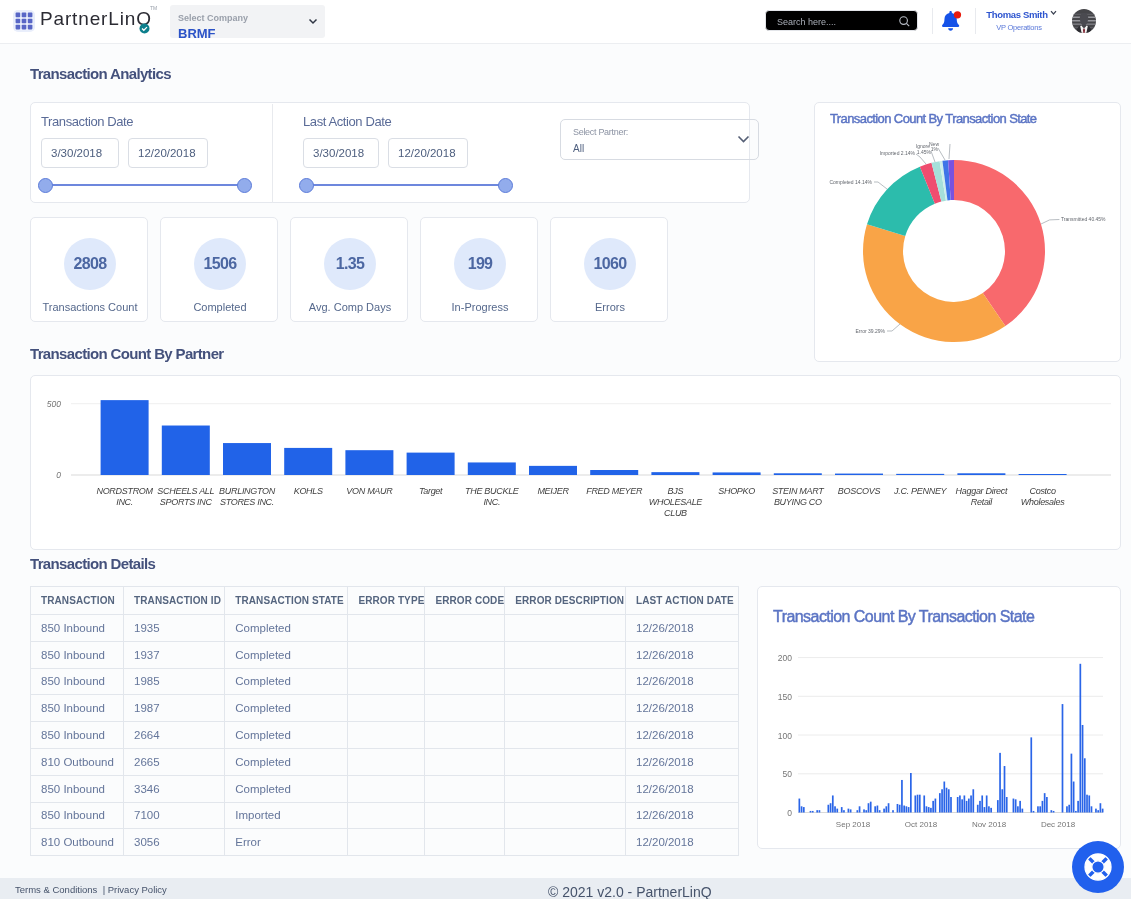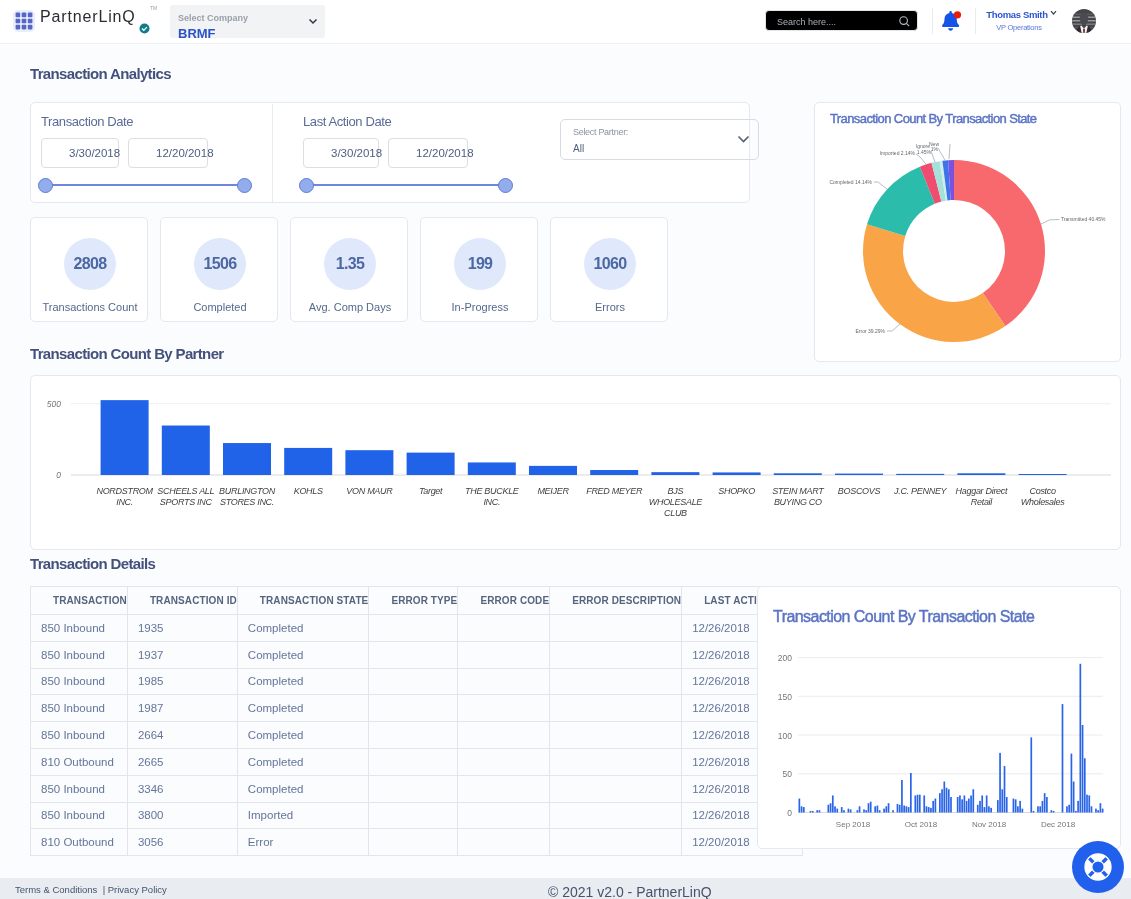--- a/index.html
+++ b/index.html
@@ -5,52 +5,52 @@
 * { margin:0; padding:0; box-sizing:border-box; }
 html,body { width:1131px; height:899px; overflow:hidden; }
 body { font-family:"Liberation Sans", sans-serif; background:#fbfcfd; }
 #app { position:relative; width:1131px; height:899px; }
 .abs { position:absolute; }
 .card { position:absolute; background:#fff; border:1px solid #e5e8ee; border-radius:5px; }
 .h1 { position:absolute; font-size:15px; font-weight:bold; color:#44517c; letter-spacing:-0.65px; }
 .cardtitle { position:absolute; font-size:13px; font-weight:normal; -webkit-text-stroke:0.45px #5b74c4; color:#5b74c4; letter-spacing:-0.6px; white-space:nowrap; }
 
 #header { position:absolute; top:0; left:0; width:1131px; height:44px; background:#fff; border-bottom:1px solid #eceef1; z-index:5; }
-#logotext { position:absolute; left:40px; top:8px; font-size:16px; color:#2b2b33; letter-spacing:0.85px; }
+#logotext { position:absolute; left:40px; top:8px; font-size:19px; color:#2b2b33; letter-spacing:0.85px; }
 #tm { position:absolute; left:150px; top:5px; font-size:5px; color:#9aa1ac; }
 #selco { position:absolute; left:170px; top:5px; width:155px; height:33px; background:#f2f3f5; border-radius:3px; }
 #selco .l1 { position:absolute; left:8px; top:8px; font-size:9px; color:#9aa0ab;font-weight:bold; }
 #selco .l2 { position:absolute; left:8px; top:20.5px; font-size:13px; font-weight:bold; color:#2b52c7; }
 #search { position:absolute; left:765px; top:10px; width:153px; height:21px; border:1px solid #e3e5e9; border-radius:4px; background:#000000; }
 #search .ph { position:absolute; left:11px; top:6px; font-size:9px; color:#a9aeb8; }
 .hsep { position:absolute; top:8px; width:1px; height:26px; background:#e8eaee; }
 #uname { position:absolute; left:978px; top:9px; width:78px; text-align:center; font-size:9.5px; font-weight:bold; color:#2e55cf; letter-spacing:-0.35px; white-space:nowrap; }
 #utitle { position:absolute; left:980px; top:22.5px; width:78px; text-align:center; font-size:7.5px; color:#5b79d9; letter-spacing:-0.25px; white-space:nowrap; }
 
 #fcard { left:30px; top:102px; width:720px; height:101px; }
 .flabel { position:absolute; font-size:13px; color:#5a6b97; letter-spacing:-0.4px; }
-.dinput { position:absolute; height:30px; border:1px solid #dadee5; border-radius:4px; background:#fff; font-size:11.5px; color:#4d5e7e; line-height:28px; padding-left:27px; }
+.dinput { position:absolute; height:30px; border:1px solid #dadee5; border-radius:4px; background:#fff; font-size:11.5px; color:#4d5e7e; line-height:28px; padding-left:9px; }
 .slider-line { position:absolute; height:2px; background:#6d87dd; }
 .slider-dot { position:absolute; width:15px; height:15px; border-radius:50%; background:#92acec; border:1.5px solid #5c7bd9; }
 #fsep { position:absolute; left:241px; top:1px; width:1px; height:99px; background:#e8eaee; }
 #selpartner { position:absolute; left:529px; top:16px; width:199px; height:41px; border:1px solid #d7dbe2; border-radius:5px; }
 #selpartner .l1 { position:absolute; left:12px; top:7px; font-size:9px; color:#8c93a3; letter-spacing:-0.3px; }
 #selpartner .l2 { position:absolute; left:12px; top:23px; font-size:10px; color:#4d5e7e; }
 
 .stat { position:absolute; top:217px; width:118px; height:105px; background:#fff; border:1px solid #e5e8ee; border-radius:5px; }
 .stat .circ { position:absolute; left:33px; top:20px; width:52px; height:52px; border-radius:50%; background:#dfe9fb; text-align:center; line-height:52px; font-size:16px; font-weight:bold; color:#4c67a2; letter-spacing:-0.7px; }
 .stat .lbl2 { position:absolute; left:0; top:83px; width:118px; text-align:center; font-size:11px; color:#55688c; }
 
 #dcard { left:814px; top:102px; width:307px; height:260px; }
 
 #pcard { left:30px; top:375px; width:1091px; height:175px;font-style:italic; }
 
 #tcard { position:absolute; left:30px; top:586px; width:709px; }
 table { border-collapse:collapse; width:709px; font-family:"Liberation Sans", sans-serif; }
-th { font-size:10px; color:#55657f; border:1px solid #e2e6ec; height:28px; text-align:left; padding-left:22px; letter-spacing:0.1px; white-space:nowrap; }
+th { font-size:10px; color:#55657f; border:1px solid #e2e6ec; height:28px; text-align:left; padding-left:10px; letter-spacing:0.1px; white-space:nowrap; }
 td { font-size:11.5px; color:#64759a; border:1px solid #e2e6ec; height:26.8px; padding-left:10px; }
 
 #rcard { left:757px; top:586px; width:364px; height:263px; }
 
 #footer { position:absolute; left:0; top:878px; width:1131px; height:21px; background:#e9edf2; }
 #footer .left { position:absolute; left:15px; top:6px; font-size:9.5px; color:#46536b; }
 #footer .center { position:absolute; left:512px; top:5.5px; font-size:14px; color:#46536b;margin-left:36px; }
 #help { position:absolute; left:1072px; top:841px; width:52px; height:52px; border-radius:50%; background:#2160ed; z-index:10; }
 </style>
 </head>
@@ -323,21 +323,21 @@
             <td>850 Inbound</td>
             <td>3346</td>
             <td>Completed</td>
             <td></td>
             <td></td>
             <td></td>
             <td>12/26/2018</td>
           </tr>
 <tr>
             <td>850 Inbound</td>
-            <td>3800</td>
+            <td>7100</td>
             <td>Imported</td>
             <td></td>
             <td></td>
             <td></td>
             <td>12/26/2018</td>
           </tr>
 <tr>
             <td>810 Outbound</td>
             <td>3056</td>
             <td>Error</td>

